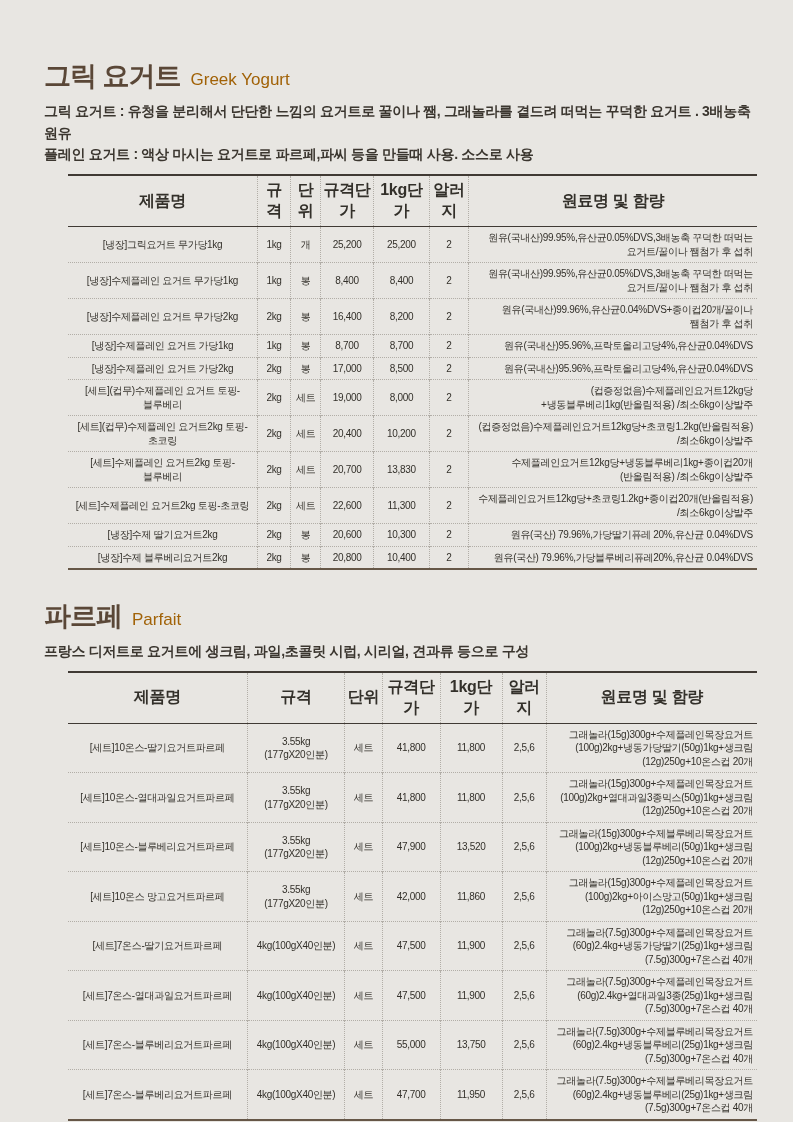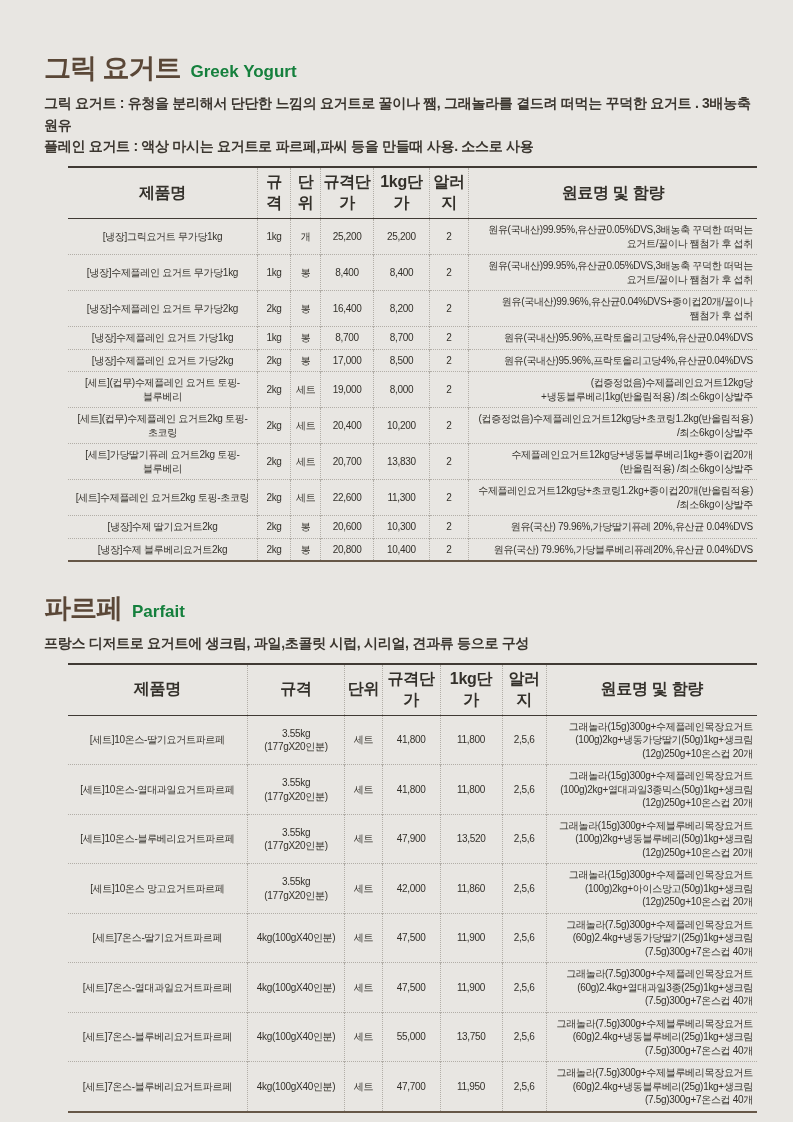--- a/index.html
+++ b/index.html
@@ -11,32 +11,32 @@
     font-family: "Liberation Sans", "DejaVu Sans", sans-serif;
     color: #33302a;
   }
   .page { width: 793px; min-height: 1122px; background: #ffffff; display: flex; flex-direction: column; }
   .catalog {
     background: #e8e6e2;
     padding: 42px 36px 14px 44px;
     flex: 0 0 auto;
   }
   .section { margin-top: 28px; }
-  .section:first-child { margin-top: 8px; }
+  .section:first-child { margin-top: 16px; }
   .section-title-row { display: flex; align-items: baseline; gap: 10px; }
   .section-title {
     font-size: 27px;
     font-weight: bold;
     color: #5a4737;
     letter-spacing: -1px;
   }
   .section-subtitle {
     font-size: 17px;
-    font-weight: bold;
-    color: #15803d;
+    font-weight: normal;
+    color: #a16207;
   }
   .section-desc { margin-top: 7px; }
   .desc-line {
     font-size: 14px;
     font-weight: bold;
     color: #3b362f;
     line-height: 1.55;
     letter-spacing: -0.3px;
   }
   table {
@@ -183,21 +183,21 @@
               <tr>
                 <td>[세트](컵무)수제플레인 요거트2kg 토핑-초코링</td>
                 <td>2kg</td>
                 <td>세트</td>
                 <td>20,400</td>
                 <td>10,200</td>
                 <td>2</td>
                 <td>(컵증정없음)수제플레인요거트12kg당+초코링1.2kg(반올림적용) /최소6kg이상발주</td>
               </tr>
               <tr>
-                <td>[세트]가당딸기퓨레 요거트2kg 토핑-블루베리</td>
+                <td>[세트]수제플레인 요거트2kg 토핑-블루베리</td>
                 <td>2kg</td>
                 <td>세트</td>
                 <td>20,700</td>
                 <td>13,830</td>
                 <td>2</td>
                 <td>수제플레인요거트12kg당+냉동블루베리1kg+종이컵20개(반올림적용) /최소6kg이상발주</td>
               </tr>
               <tr>
                 <td>[세트]수제플레인 요거트2kg 토핑-초코링</td>
                 <td>2kg</td>

